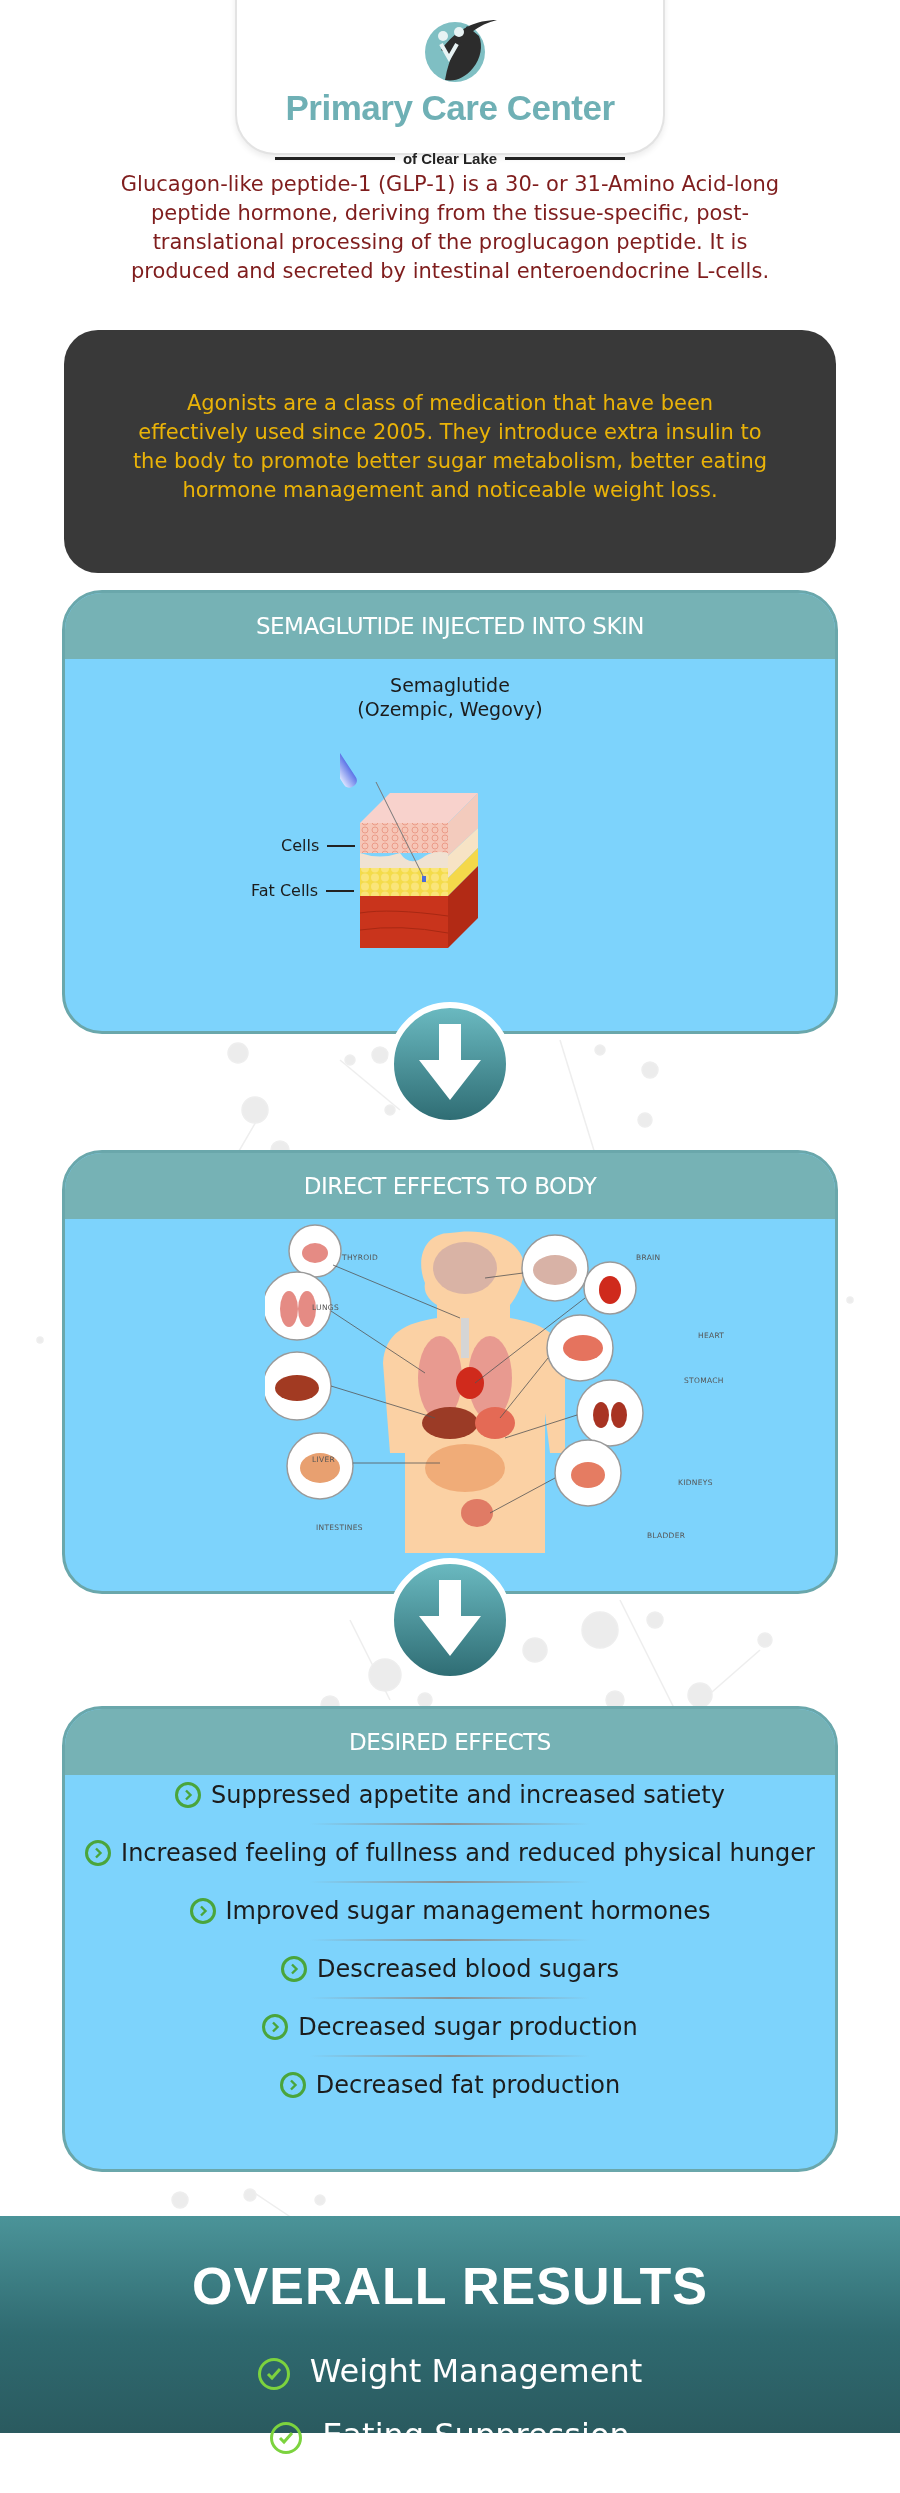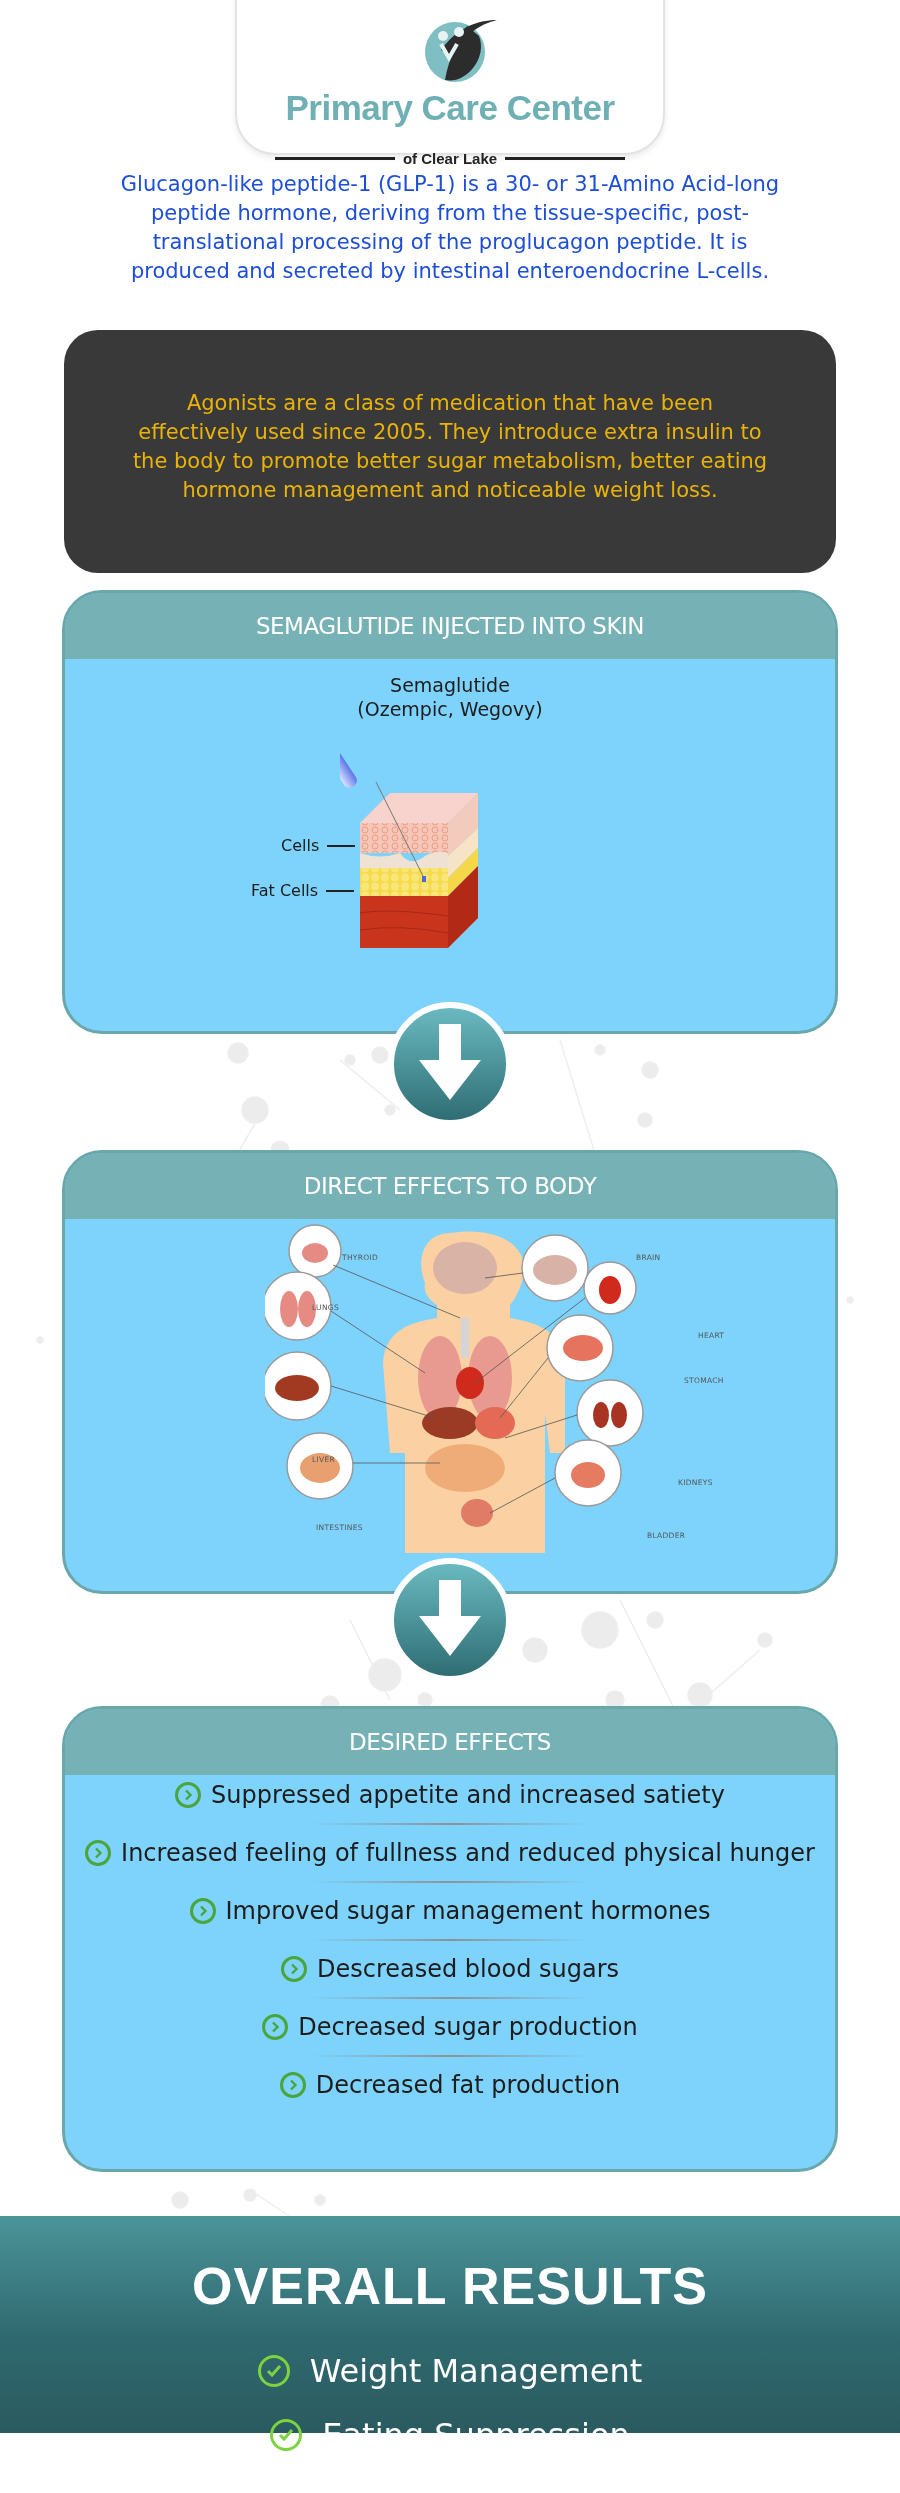--- a/index.html
+++ b/index.html
@@ -12,21 +12,21 @@
   .abs { position: absolute; z-index: 1; }
 
   
   .logo-card { left: 235px; top: -20px; width: 430px; height: 175px; border: 2px solid #e3e3e3; border-top: none; border-radius: 0 0 40px 40px; background: #fff; box-shadow: 0 3px 6px rgba(0,0,0,0.08); }
   .logo-emblem { position: absolute; left: 182px; top: 30px; width: 80px; height: 80px; }
   .logo-name { position: absolute; left: 0; width: 100%; top: 108px; text-align: center; font-family: "Liberation Sans", sans-serif; font-weight: bold; font-size: 35px; color: #6fb0b5; letter-spacing: -0.5px; }
   .logo-sub-row { position: absolute; left: 38px; right: 38px; top: 150px; display: flex; align-items: center; gap: 8px; margin-top: 20px; }
   .logo-sub-line { flex: 1; height: 3px; background: #222; }
   .logo-sub { font-family: "Liberation Sans", sans-serif; font-weight: bold; font-size: 15px; color: #222; }
 
-  .intro { left: 110px; top: 170px; width: 680px; text-align: center; font-size: 21px; line-height: 29px; color: #1d4ed8; }
+  .intro { left: 110px; top: 170px; width: 680px; text-align: center; font-size: 21px; line-height: 29px; color: #7f1d1d; }
 
   .dark-card { left: 64px; top: 330px; width: 772px; height: 243px; background: #393939; border-radius: 34px; display: flex; align-items: center; justify-content: center; }
   .dark-card p { width: 640px; text-align: center; color: #eab308; font-size: 21px; line-height: 29px; margin-top: -10px; }
 
   .section { left: 62px; width: 776px; border: 3px solid #6aa7ab; border-radius: 40px; background: #7dd3fc; overflow: hidden; }
   .section-head { height: 66px; background: #76b2b5; display: flex; align-items: center; justify-content: center; color: #fff; font-size: 23px; letter-spacing: -0.5px; }
 
   .arrow-circle { width: 124px; height: 124px; border-radius: 50%; background: linear-gradient(#6ab9c0, #2f6d74); border: 6px solid #fff; box-shadow: 0 0 0 0 #fff; display: flex; align-items: center; justify-content: center; z-index: 3; }
 
   
@@ -41,21 +41,21 @@
   .effects { }
   .effect-item { display: flex; flex-direction: column; align-items: center; }
   .effect-row { display: flex; align-items: center; gap: 10px; height: 40px; font-size: 24px; color: #1c1c1c; }
   .effect-icon { width: 26px; height: 26px; border-radius: 50%; border: 3px solid #4aa53b; display: flex; align-items: center; justify-content: center; }
   .effect-sep { width: 280px; height: 18px; display: flex; align-items: center; justify-content: center; }
   .effect-sep span { display: block; width: 100%; height: 2px; background: linear-gradient(90deg, rgba(160,160,160,0), rgba(140,140,140,0.9), rgba(160,160,160,0)); }
 
   
   .results { left: 0; top: 2216px; width: 900px; height: 217px; background: linear-gradient(#4b9499 0%, #2f6a70 55%, #2a5a5f 100%); }
   .results-title { position: absolute; top: 40px; width: 100%; text-align: center; color: #fff; font-family: "Liberation Sans", sans-serif; font-weight: bold; font-size: 52px; letter-spacing: 1px; }
-  .result-row { position: absolute; width: 100%; display: flex; align-items: center; justify-content: center; gap: 20px; color: #fff; font-size: 32px; }
+  .result-row { position: absolute; width: 100%; display: flex; align-items: flex-end; justify-content: center; gap: 20px; color: #fff; font-size: 32px; }
   .result-icon { width: 32px; height: 32px; border-radius: 50%; border: 3px solid #7cd33e; display: flex; align-items: center; justify-content: center; }
 </style>
 </head>
 <body>
 
 <svg class="bg-deco" viewBox="0 0 900 2493">
   <g fill="#ececec" stroke="#eeeeee" stroke-width="1.5">
     <line x1="340" y1="1060" x2="400" y2="1110"></line>
       <line x1="260" y1="1115" x2="225" y2="1175"></line>
     <line x1="560" y1="1040" x2="600" y2="1170"></line>

